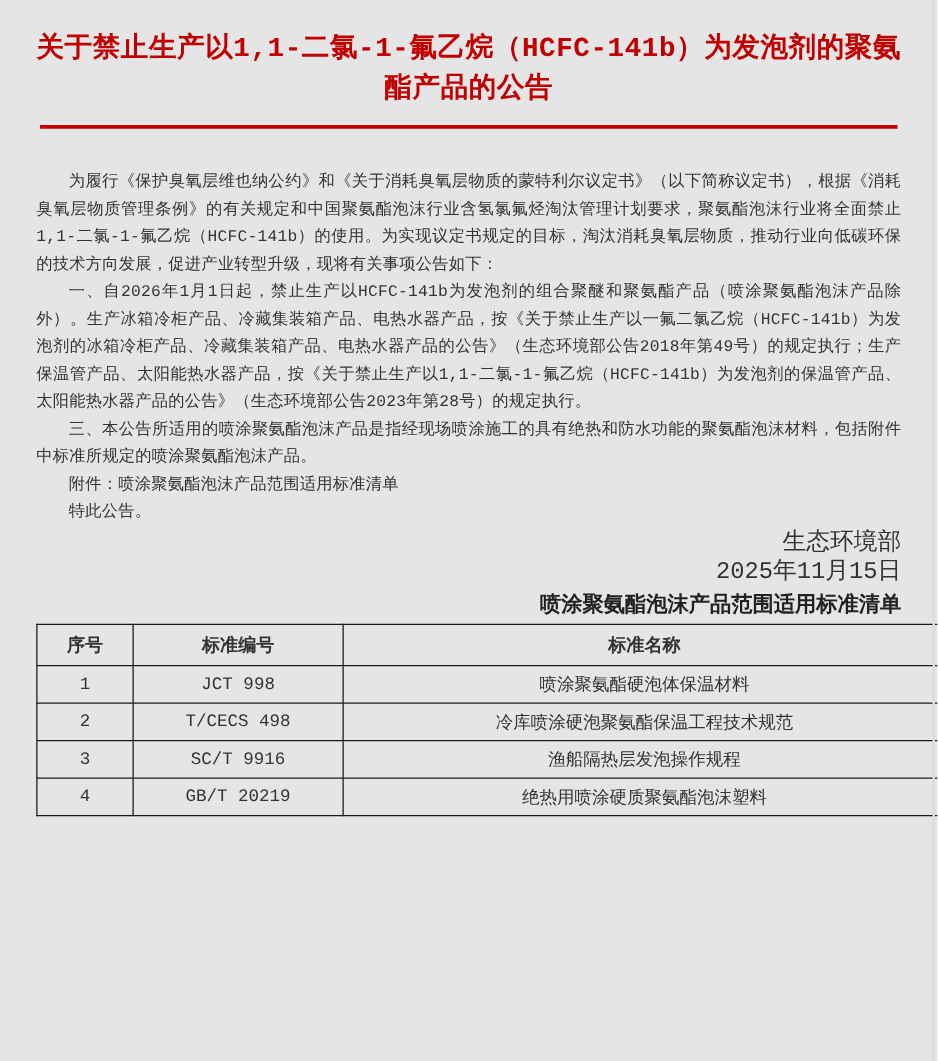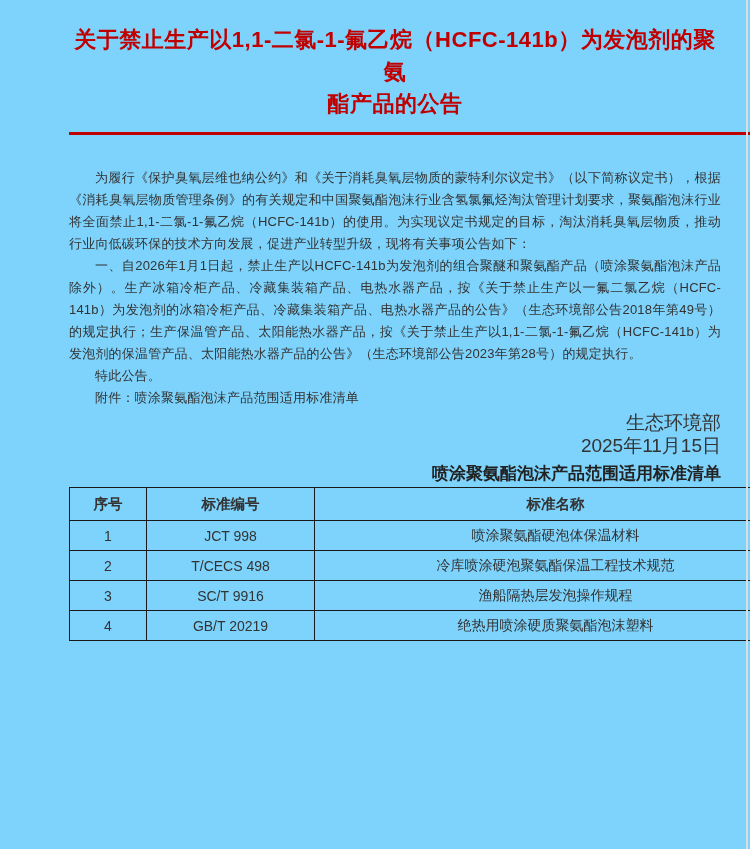--- a/index.html
+++ b/index.html
@@ -1,24 +1,23 @@
 <!DOCTYPE html>
 <html style="--accent: #c00000;"><head>
 <meta charset="utf-8">
 <style>
   * { margin:0; padding:0; box-sizing:border-box; }
   html,body { background:#ffffff; }
   .page {
     position:relative;
     width:750px; height:849px;
-    background:#7dd3fc;
+    background:#e5e5e5;
     overflow:hidden;
-    font-family:Liberation Sans, sans-serif;
+    font-family:Liberation Mono, monospace;
     color:#333333;
-    padding-left:40px;
   }
   .right-edge {
     position:absolute; top:0; right:2px; bottom:0;
     width:2px; background:#dcdcdc;
   }
   .content { padding:24px 29px 0 29px; }
   .doc-title {
     text-align:center;
     font-size:22px; font-weight:bold;
     color:var(--accent,#c00000);
@@ -69,22 +68,23 @@
     <div class="doc-title">
       <div>关于禁止生产以1,1-二氯-1-氟乙烷（HCFC-141b）为发泡剂的聚氨</div>
       <div>酯产品的公告</div>
     </div>
 
     <div class="divider"></div>
 
     <div class="body-block">
       <p>为履行《保护臭氧层维也纳公约》和《关于消耗臭氧层物质的蒙特利尔议定书》（以下简称议定书），根据《消耗臭氧层物质管理条例》的有关规定和中国聚氨酯泡沫行业含氢氯氟烃淘汰管理计划要求，聚氨酯泡沫行业将全面禁止1,1-二氯-1-氟乙烷（HCFC-141b）的使用。为实现议定书规定的目标，淘汰消耗臭氧层物质，推动行业向低碳环保的技术方向发展，促进产业转型升级，现将有关事项公告如下：</p>
       <p>一、自2026年1月1日起，禁止生产以HCFC-141b为发泡剂的组合聚醚和聚氨酯产品（喷涂聚氨酯泡沫产品除外）。生产冰箱冷柜产品、冷藏集装箱产品、电热水器产品，按《关于禁止生产以一氟二氯乙烷（HCFC-141b）为发泡剂的冰箱冷柜产品、冷藏集装箱产品、电热水器产品的公告》（生态环境部公告2018年第49号）的规定执行；生产保温管产品、太阳能热水器产品，按《关于禁止生产以1,1-二氯-1-氟乙烷（HCFC-141b）为发泡剂的保温管产品、太阳能热水器产品的公告》（生态环境部公告2023年第28号）的规定执行。</p>
+      <p>三、本公告所适用的喷涂聚氨酯泡沫产品是指经现场喷涂施工的具有绝热和防水功能的聚氨酯泡沫材料，包括附件中标准所规定的喷涂聚氨酯泡沫产品。</p>
+      <p>附件：喷涂聚氨酯泡沫产品范围适用标准清单</p>
       <p>特此公告。</p>
-      <p>附件：喷涂聚氨酯泡沫产品范围适用标准清单</p>
     </div>
 
     <div class="sign-block">
       <div>生态环境部</div>
       <div>2025年11月15日</div>
     </div>
 
 
     <div class="table-title">喷涂聚氨酯泡沫产品范围适用标准清单</div>
   </div>

